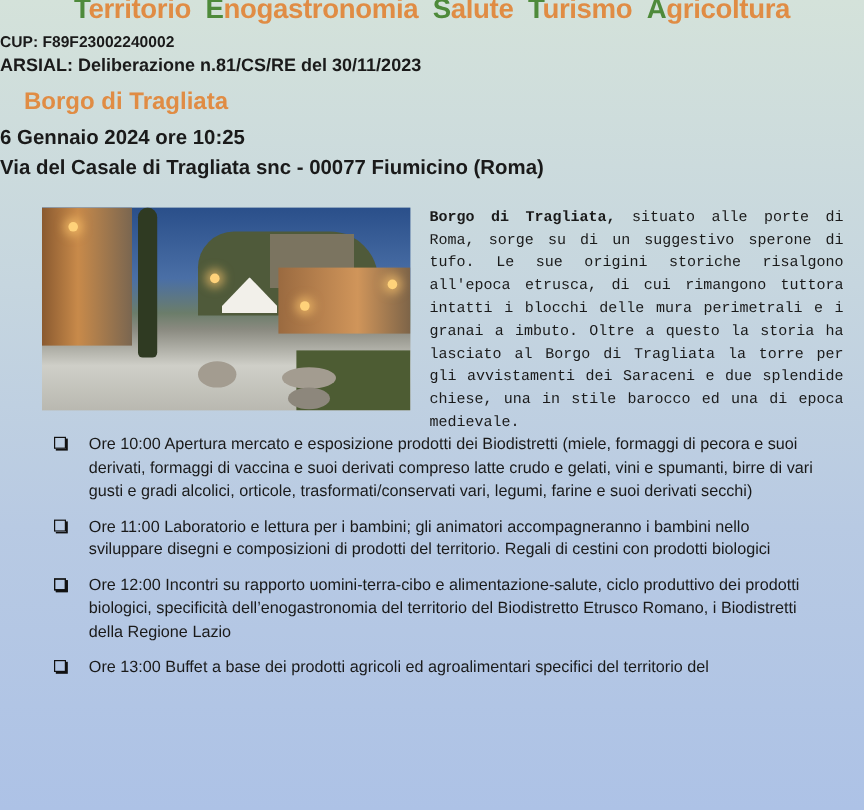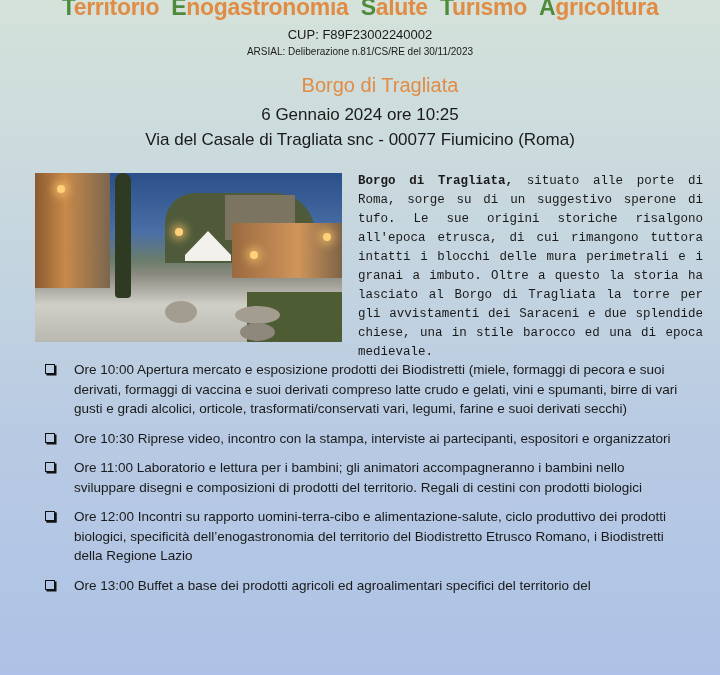--- a/index.html
+++ b/index.html
@@ -12,25 +12,25 @@
   }
   .title {
     position: absolute; top: -6px; left: 0; width: 720px;
     text-align: center; font-size: 23px; font-weight: bold;
     letter-spacing: -0.3px; white-space: nowrap;
   }
   .title .w { margin: 0 3px; }
   .title .init { color: #4e8a3a; }
   .title .rest { color: #e08c44; }
   .line {
-    position: absolute; left: 0; width: 720px; text-align: center;
-    font-weight: normal; white-space: nowrap;
+    position: absolute; left: 0; width: 720px; 
+    font-weight: bold; white-space: nowrap;
   }
   .cup { top: 27px; font-size: 13px; }
-  .arsial { top: 46px; font-size: 10px; }
+  .arsial { top: 46px; font-size: 15px; }
   .venue { top: 74px; font-size: 20px; color: #e08c44; margin-left: 20px; }
   .date { top: 105px; font-size: 17px; }
   .addr { top: 130px; font-size: 17px; }
 
   .photo {
     position: absolute; left: 35px; top: 173px; width: 307px; height: 169px;
     overflow: hidden;
     background: linear-gradient(to bottom, #2a4f8a 0%, #4a6fa6 35%, #6b7d6a 52%, #8a8a80 60%, #cfcfc8 78%, #b9b8b0 100%);
   }
   .photo .bld-left {
@@ -106,18 +106,17 @@
   <div class="lamp" style="left:288px;top:60px"></div>
   <div class="rock" style="left:130px;top:128px;width:32px;height:22px"></div>
   <div class="rock" style="left:200px;top:133px;width:45px;height:18px"></div>
   <div class="rock" style="left:205px;top:150px;width:35px;height:18px;background:#8d877c"></div>
 </div>
 
 <div class="intro"><b>Borgo di Tragliata,</b><span> situato alle porte di Roma, sorge su di un suggestivo sperone di tufo. Le sue origini storiche risalgono all'epoca etrusca, di cui rimangono tuttora intatti i blocchi delle mura perimetrali e i granai a imbuto. Oltre a questo la storia ha lasciato al Borgo di Tragliata la torre per gli avvistamenti dei Saraceni e due splendide chiese, una in stile barocco ed una di epoca medievale.</span></div>
 
 <ul class="program">
   <li><span class="box"></span><span>Ore 10:00 Apertura  mercato e esposizione prodotti  dei Biodistretti (miele, formaggi di pecora e suoi derivati, formaggi di vaccina e suoi derivati compreso latte crudo e gelati, vini e spumanti, birre di vari gusti e gradi alcolici, orticole, trasformati/conservati vari, legumi, farine e suoi derivati secchi)</span></li>
-  <li><span class="box"></span><span>Ore 10:30 Riprese video, incontro  con la stampa, interviste ai partecipanti, espositori e organizzatori</span></li>
   <li><span class="box"></span><span>Ore 11:00 Laboratorio  e lettura per i bambini; gli animatori accompagneranno  i bambini nello sviluppare disegni e composizioni  di prodotti  del territorio.  Regali di cestini con prodotti  biologici</span></li>
   <li><span class="box"></span></li>
   <li><span class="box"></span><span>Ore 12:00 Incontri  su rapporto  uomini-terra-cibo  e alimentazione-salute, ciclo produttivo dei prodotti  biologici, specificità dell’enogastronomia del territorio  del Biodistretto  Etrusco Romano,  i Biodistretti della Regione Lazio</span></li>
   <li><span class="box"></span><span>Ore 13:00 Buffet a base dei prodotti  agricoli ed agroalimentari specifici del territorio  del</span></li>
 </ul>
 
 </body></html>

